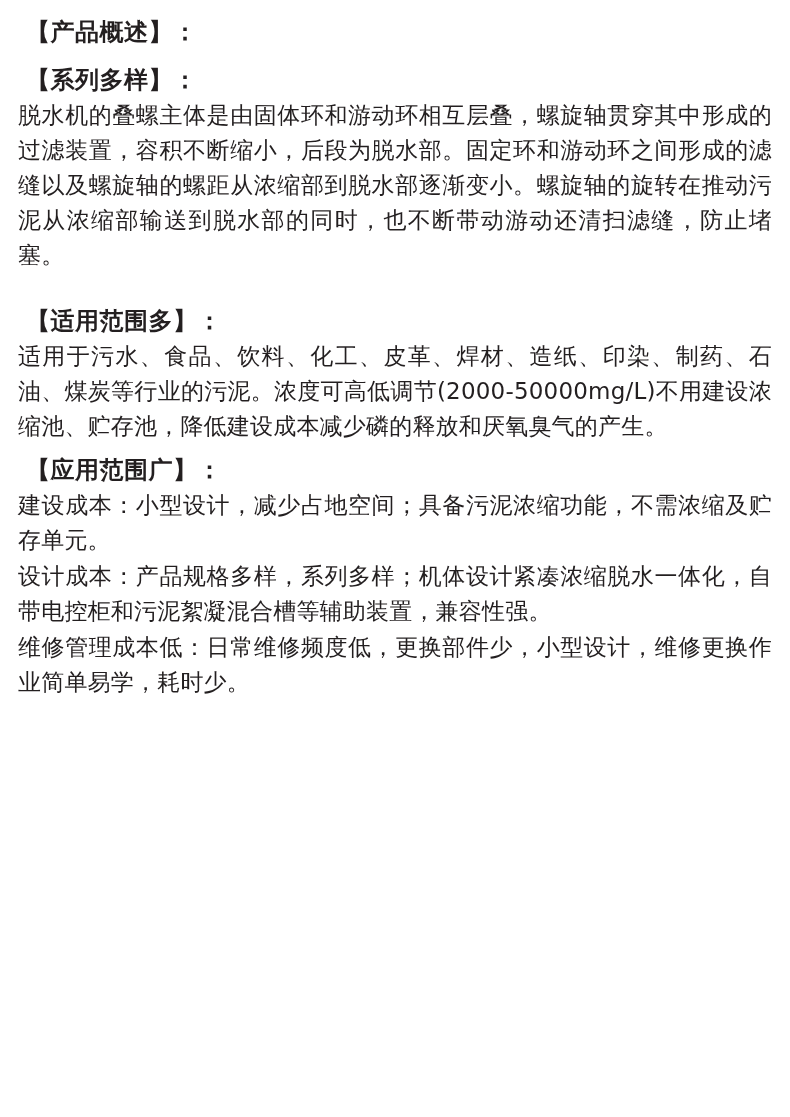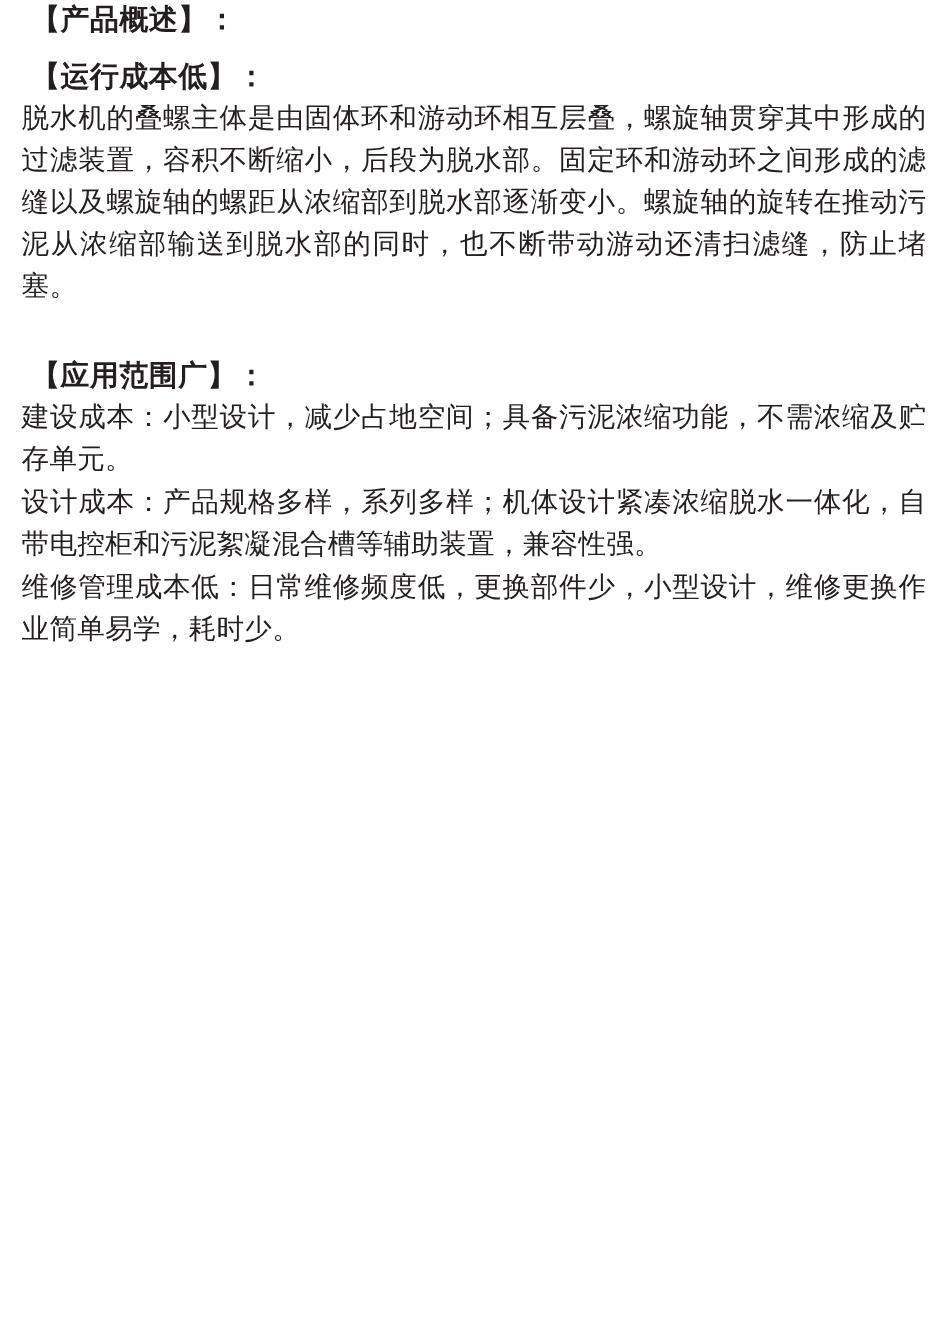--- a/index.html
+++ b/index.html
@@ -11,21 +11,21 @@
     width: 790px;
     height: 1117px;
     font-family: "DejaVu Sans", "Liberation Sans", sans-serif;
     color: #231f20;
     overflow: hidden;
   }
   .page {
     width: 790px;
     height: 1117px;
     box-sizing: border-box;
-    padding: 0 18px 0 18px;
+    padding: 16px 18px 0 18px;
     position: relative;
   }
   .section {
     margin: 0 0 2px 0;
   }
   .heading {
     font-size: 24px;
     font-weight: bold;
     line-height: 1.34;
     letter-spacing: 0.5px;
@@ -55,31 +55,35 @@
 
 <div class="page">
 
   <div class="section first">
     <div class="heading">【产品概述】：</div>
   </div>
 
   <div class="gap-md"></div>
 
   <div class="section">
-    <div class="heading">【运行成本低】：</div>
+    <div class="heading">【系列多样】：</div>
     <div class="body-text para">脱水机的叠螺主体是由固体环和游动环相互层叠，螺旋轴贯穿其中形成的过滤装置，容积不断缩小，后段为脱水部。固定环和游动环之间形成的滤缝以及螺旋轴的螺距从浓缩部到脱水部逐渐变小。螺旋轴的旋转在推动污泥从浓缩部输送到脱水部的同时，也不断带动游动还清扫滤缝，防止堵塞。</div>
   </div>
 
   <div class="gap-lg"></div>
 
   <div class="section">
   </div>
 
   <div class="gap-sm"></div>
 
+  <div class="section">
+    <div class="heading">【适用范围多】：</div>
+    <div class="body-text para">适用于污水、食品、饮料、化工、皮革、焊材、造纸、印染、制药、石油、煤炭等行业的污泥。浓度可高低调节(2000-50000mg/L)不用建设浓缩池、贮存池，降低建设成本减少磷的释放和厌氧臭气的产生。</div>
+  </div>
 
   <div class="gap-sm"></div>
 
   <div class="section">
     <div class="heading">【应用范围广】：</div>
     <div class="body-text para">建设成本：小型设计，减少占地空间；具备污泥浓缩功能，不需浓缩及贮存单元。</div>
     <div class="body-text para">设计成本：产品规格多样，系列多样；机体设计紧凑浓缩脱水一体化，自带电控柜和污泥絮凝混合槽等辅助装置，兼容性强。</div>
     <div class="body-text para">维修管理成本低：日常维修频度低，更换部件少，小型设计，维修更换作业简单易学，耗时少。</div>
   </div>
 

